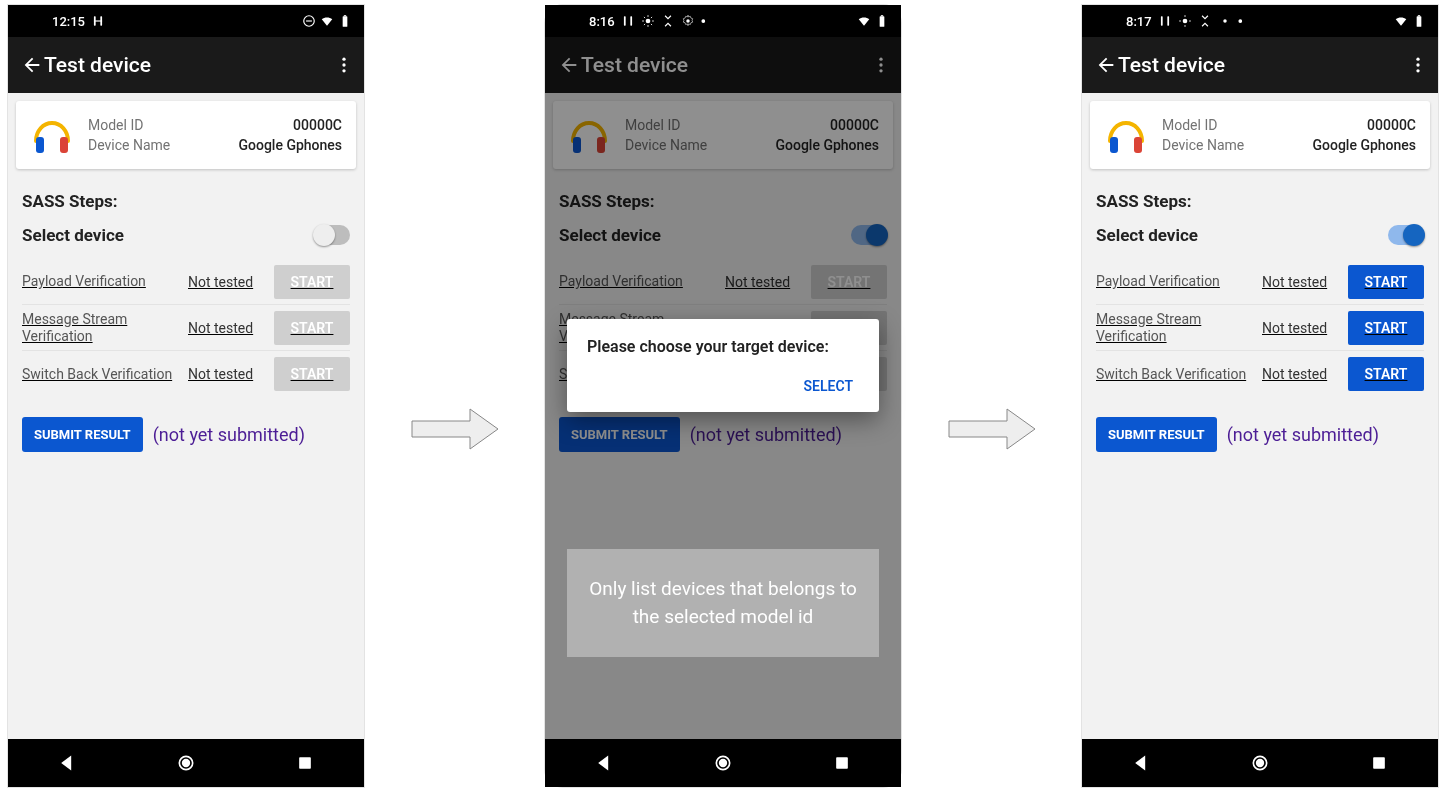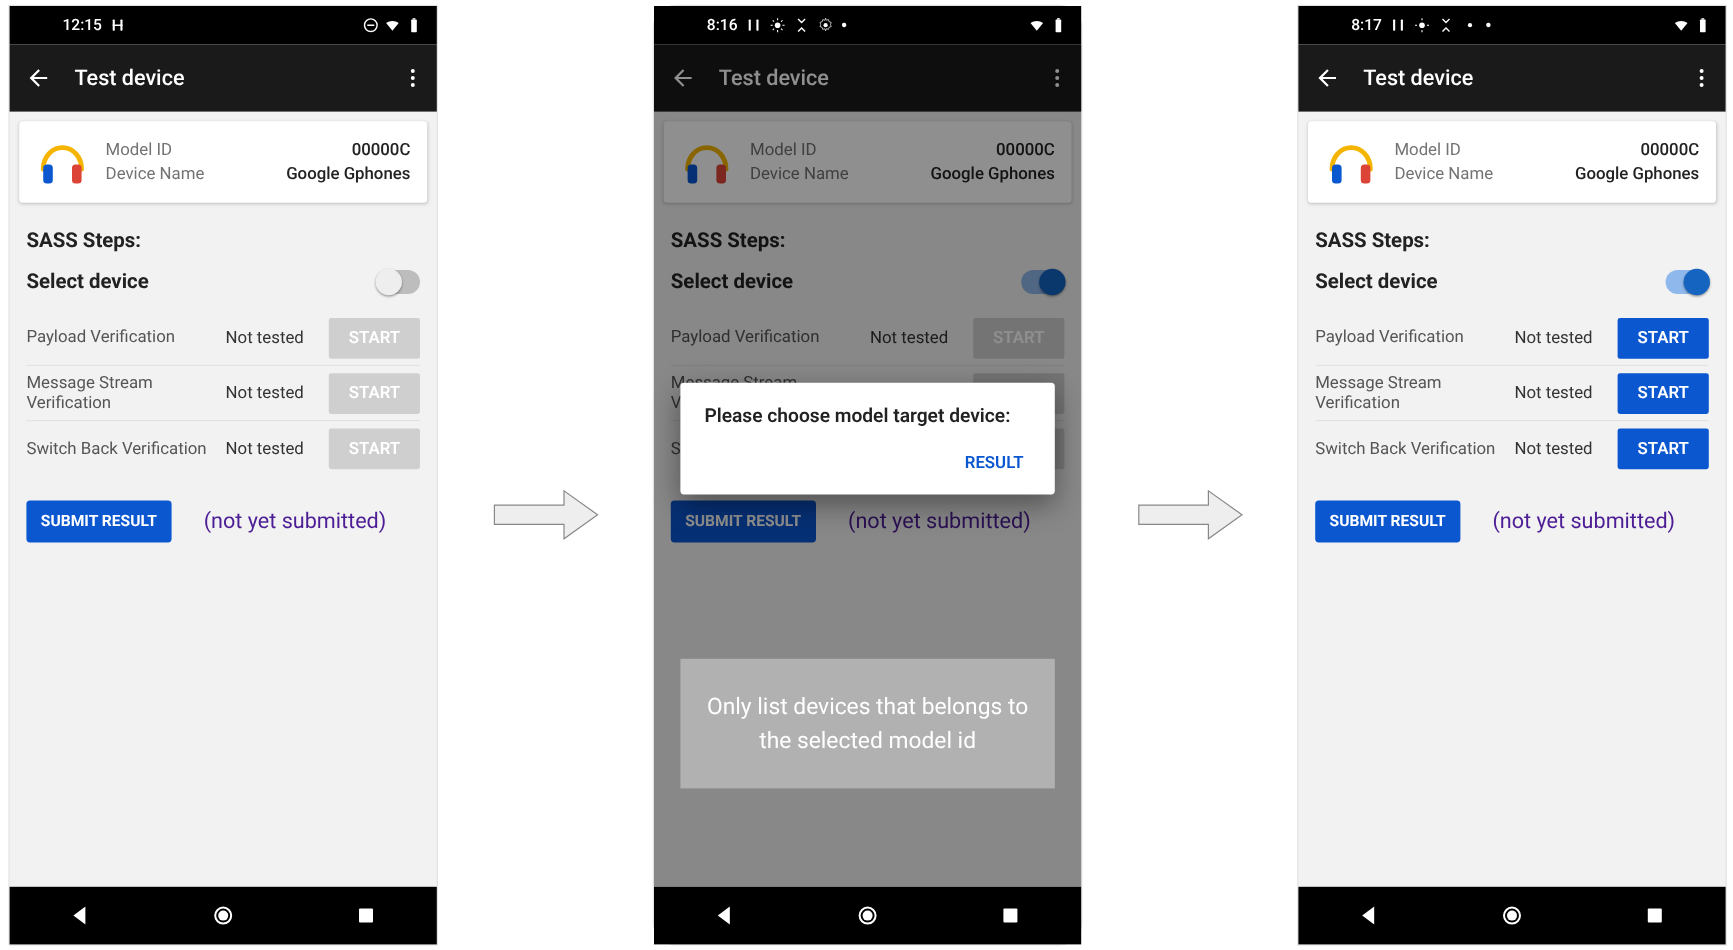--- a/index.html
+++ b/index.html
@@ -39,21 +39,21 @@
   
   .appbar {
     height: 56px;
     background: #1a1a1a;
     color: #fff;
     display: flex;
     align-items: center;
     padding: 0 8px 0 12px;
   }
   .appbar .back { width: 24px; height: 24px; display: flex; align-items: center; justify-content: center; }
-  .appbar .title { font-size: 18px; font-weight: 500; margin-left: 18px; flex: 1; }
+  .appbar .title { font-size: 21px; font-weight: 500; flex: 1; }
   .appbar .overflow { width: 24px; height: 24px; display: flex; align-items: center; justify-content: center; }
 
   
   .device-card {
     margin: 8px;
     background: #fff;
     border-radius: 3px;
     box-shadow: 0 1px 3px rgba(0,0,0,0.2);
     padding: 12px 14px;
     display: flex;
@@ -79,21 +79,21 @@
   .toggle .knob {
     position: absolute; top: -1px; width: 22px; height: 22px;
     background: #eee; border-radius: 50%;
     box-shadow: 0 1px 2px rgba(0,0,0,0.4);
   }
   .toggle.off .knob { left: -1px; }
   .toggle.on  { background: #8fb8ec; }
   .toggle.on .knob { right: -1px; background: #1565c0; }
 
   
-  .steps { padding: 0 14px; }
+  .steps { padding: 0 14px; text-decoration: underline; }
   .step {
     display: grid;
     grid-template-columns: 1fr 80px 76px;
     align-items: center;
     gap: 6px;
     min-height: 46px;
     border-bottom: 1px solid #e3e3e3;
     font-size: 14px;
     color: #555;
   }
@@ -102,21 +102,21 @@
   .step .status { color: #333; }
   .step .btn {
     height: 34px;
     font-size: 14px; font-weight: 600;
     color: #fff; display: flex; align-items: center; justify-content: center;
     border-radius: 2px;
   }
   .btn.disabled { background: #cfcfcf; }
   .btn.enabled  { background: #0b57d0; }
 
-  .submit-row { display: flex; align-items: center; gap: 27px; padding: 20px 14px; }
+  .submit-row { display: flex; align-items: center; gap: 10px; padding: 20px 14px; }
   .btn-submit {
     background: #0b57d0; color: #fff; font-weight: 700; font-size: 13px;
     padding: 10px 12px; border-radius: 3px;
   }
   .submit-note { color: #4c1d95; font-size: 18px; }
 
   
   .navbar {
     position: absolute; bottom: 0; left: 0; right: 0;
     height: 48px; background: #000;
@@ -387,23 +387,23 @@
     </div>
 
     <div class="submit-row">
       <span class="btn-submit">SUBMIT RESULT</span>
       <span class="submit-note">(not yet submitted)</span>
     </div>
 
     <div class="scrim"></div>
 
     <div class="dialog">
-      <div class="dtitle">Please choose model target device:</div>
+      <div class="dtitle">Please choose your target device:</div>
       <div class="actions">
-        <span class="act">RESULT</span>
+        <span class="act">SELECT</span>
       </div>
     </div>
 
     <div class="callout">
       <span>Only list devices that belongs to the selected model id</span>
     </div>
 
     <div class="navbar">
       <span class="navbtn"><svg viewBox="0 0 24 24" fill="#fff">
             <path d="M17 3l-12 9 12 9z"></path>

